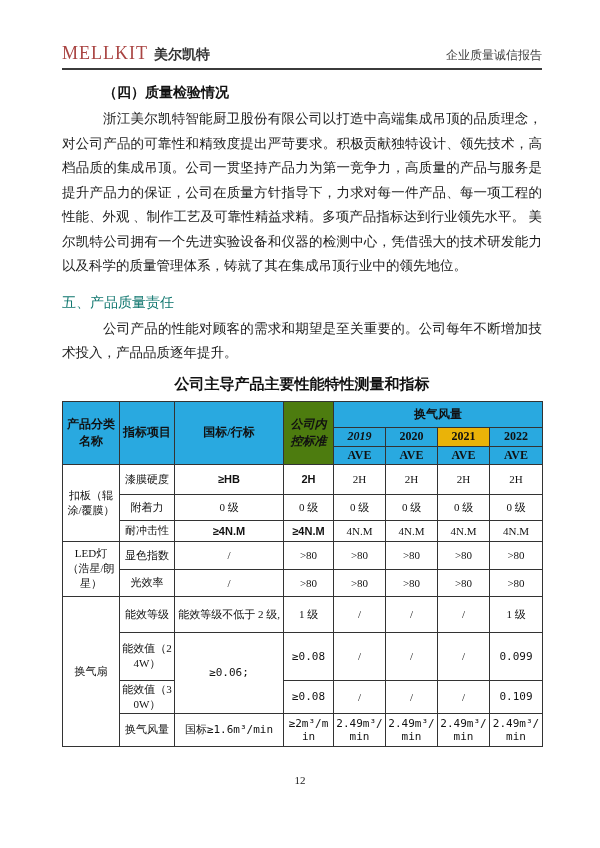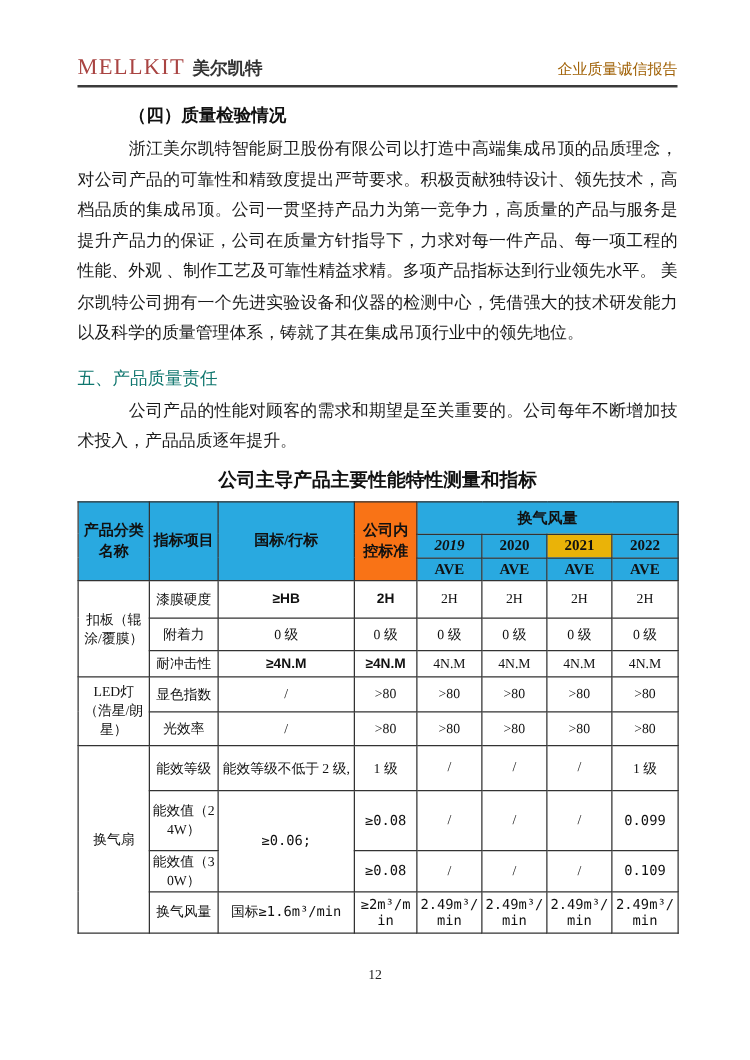--- a/index.html
+++ b/index.html
@@ -10,21 +10,21 @@
   }
   .page{padding:43px 58px 0 62px;}
 
   
   .doc-header{
     display:flex;justify-content:space-between;align-items:baseline;
     border-bottom:2px solid #3b3b3b;padding-bottom:4px;
   }
   .brand-en{font-size:18px;letter-spacing:1px;color:#a94442;}
   .brand-cn{font-size:14px;font-weight:bold;color:#333;margin-left:6px;margin-top:44px;}
-  .doc-title{font-size:12px;color:#a16207;}
+  .doc-title{font-size:12px;color:#404040;}
 
   
   .h-sub{font-size:14px;font-weight:bold;color:#111;margin:14px 0 0 41px;}
   .h-main{font-size:14px;font-weight:normal;color:#0f766e;margin:15px 0 0 0;}
   .para{
     font-size:13.5px;line-height:24.5px;text-align:justify;
     text-indent:41px;margin:5px 0 0 0;color:#1a1a1a;
   }
   .table-title{
     text-align:center;font-weight:bold;font-size:15px;color:#111;
@@ -84,21 +84,21 @@
       <col style="width:52px">
         <col style="width:52px">
         <col style="width:52px">
         <col style="width:53px">
     </colgroup>
     <thead>
       <tr class="hr1">
         <th rowspan="3" style="background: rgb(41, 169, 224);">产品分类名称</th>
         <th rowspan="3" style="background: rgb(41, 169, 224);">指标项目</th>
         <th rowspan="3" style="background: rgb(41, 169, 224);">国标/行标</th>
-        <th rowspan="3" style="background: #f97316;">公司内控标准</th>
+        <th rowspan="3" style="background: #4d7c0f; font-style: italic;">公司内控标准</th>
         <th colspan="4" style="background: rgb(41, 169, 224);">换气风量</th>
       </tr>
       <tr class="hr2">
         <th style="background: rgb(41, 169, 224); font-style: italic;">2019</th>
         <th style="background: rgb(41, 169, 224);">2020</th>
         <th style="background: #eab308;">2021</th>
         <th style="background: rgb(41, 169, 224);">2022</th>
       </tr>
       <tr class="hr3">
         <th style="background: rgb(41, 169, 224);">AVE</th>

